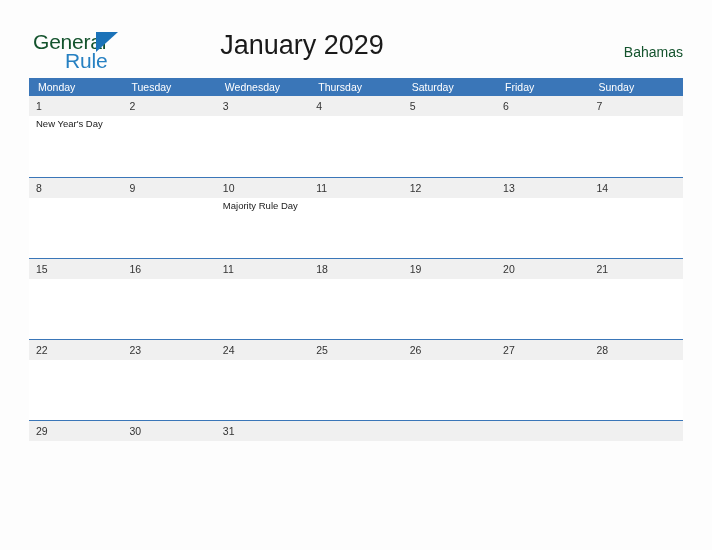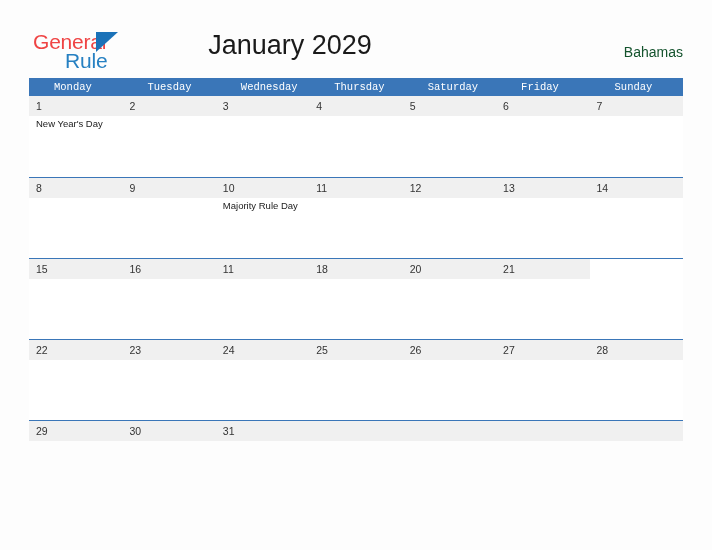--- a/index.html
+++ b/index.html
@@ -30,21 +30,21 @@
     top: 30px;
     width: 180px;
     height: 44px;
   }
   .logo-general {
     position: absolute;
     left: 0;
     top: 0;
     font-size: 21px;
     letter-spacing: -0.2px;
-    color: #ef4444;
+    color: #14532d;
     font-family: "Liberation Sans", sans-serif;
   }
   .logo-triangle {
     position: absolute;
     left: 63px;
     top: 2px;
     width: 0;
     height: 0;
     border-left: 22px solid #1b72b8;
     border-bottom: 20px solid transparent;
@@ -62,20 +62,21 @@
   .month-title {
     position: absolute;
     left: 0;
     top: 30px;
     width: 580px;
     text-align: center;
     font-size: 27px;
     color: #1a1a1a;
     font-family: "Liberation Sans", sans-serif;
     letter-spacing: 0px;
+    padding-left: 12px;
   }
 
   .country-label {
     position: absolute;
     right: 29px;
     top: 44px;
     font-size: 14px;
     color: #14532d;
     font-family: "Liberation Sans", sans-serif;
   }
@@ -93,23 +94,23 @@
     width: 654px;
     height: 18px;
     background: #3a76b8;
   }
   .weekday-cell {
     width: 93.43px;
     height: 18px;
     line-height: 18px;
     color: #ffffff;
     font-size: 10.5px;
-    padding-left: 25px;
+    padding-left: 9px;
     box-sizing: border-box;
-    font-family: Liberation Mono, monospace;
+    font-family: Liberation Sans, sans-serif;
   }
 
   .week-row {
     display: flex;
     width: 654px;
     height: 81px;
     border-top: 1px solid #3a76b8;
     box-sizing: border-box;
     background: #ffffff;
   }
@@ -262,20 +263,24 @@
         <div class="day-cell">
           <div class="day-number-band"></div>
           <div class="day-number">11</div>
         </div>
         <div class="day-cell">
           <div class="day-number-band"></div>
           <div class="day-number">18</div>
         </div>
         <div class="day-cell">
           <div class="day-number-band"></div>
+          <div class="day-number">19</div>
+        </div>
+        <div class="day-cell">
+          <div class="day-number-band"></div>
           <div class="day-number">20</div>
         </div>
         <div class="day-cell">
           <div class="day-number-band"></div>
           <div class="day-number">21</div>
         </div>
       </div>
       <div class="week-row">
         <div class="day-cell">
           <div class="day-number-band"></div>

